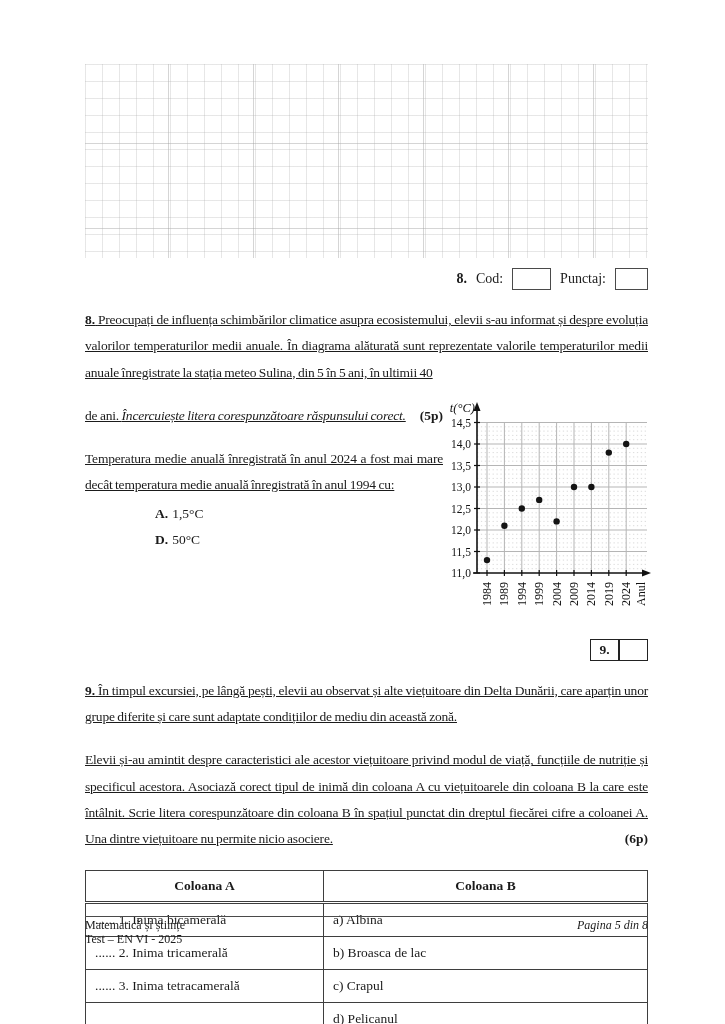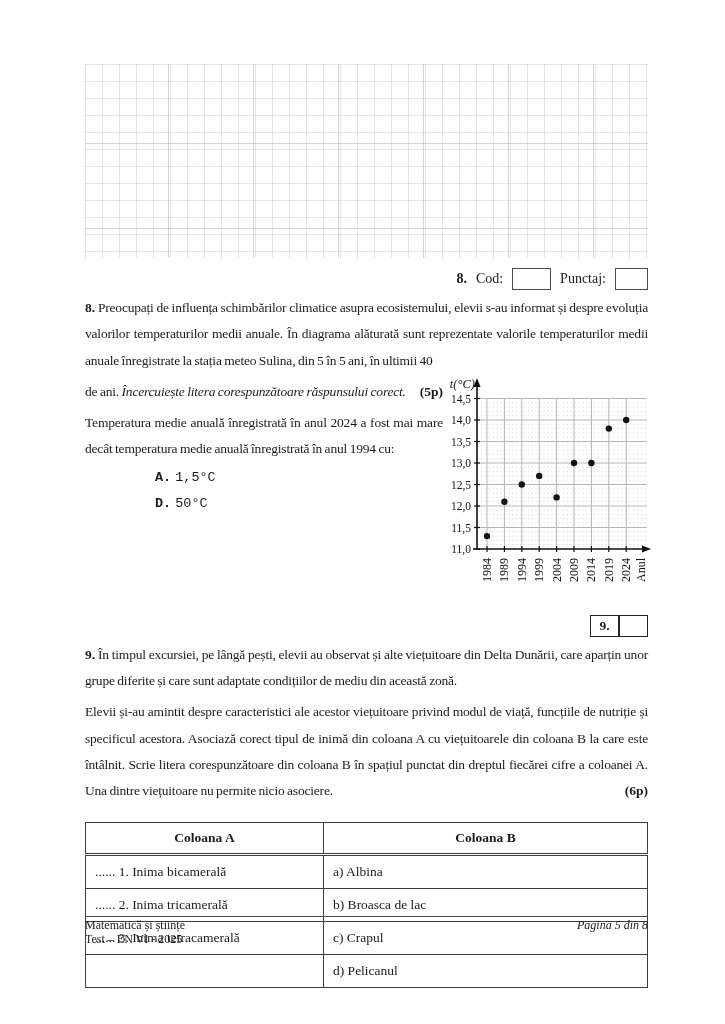--- a/index.html
+++ b/index.html
@@ -26,30 +26,30 @@
   .code-row {
     margin-top:10px; height:22px; display:flex; justify-content:flex-end;
     align-items:center; gap:9px; font-size:14px;
   }
   .code-row .qnum { font-weight:bold; }
   .it { }
   .cbox { width:37px; height:20px; border:1px solid #4a4a4a; background:#fff; }
   .cbox.small { width:31px; }
 
   .para {
-    margin:5px 0 0 0; font-size:13.5px; line-height:26.3px;
-    text-align:justify; letter-spacing:-0.2px; word-spacing:-0.6px;
+    margin:17px 0 0 0; font-size:13.5px; line-height:26.3px;
+    text-align:justify; letter-spacing:-0.2px; word-spacing:-0.6px;text-decoration:underline;
   }
   .para b { letter-spacing:0; }
   .pts { float:right; font-weight:bold; font-style:normal; letter-spacing:0; }
 
   .q8-block { position:relative; height:234px; margin-top:0; }
   .q8-left { width:358px; }
   .options { margin:2px 0 0 70px; }
-  .option { line-height:26.5px; font-size:13.5px;font-family:Liberation Mono, monospace; }
+  .option { line-height:26.5px; font-size:13.5px; }
   .option .letter { font-weight:bold; margin-right:4px; }
 
   .chart { position:absolute; right:-7px; top:-4px; width:214px; height:228px; }
   svg text { font-family:"Liberation Serif", serif; }
 
   .q9-code { display:flex; justify-content:flex-end; margin-top:2px; }
   .q9-code .cell {
     width:27px; height:20px; border:1.4px solid #222; background:#fff;
     display:flex; align-items:center; justify-content:center;
     font-weight:bold; font-size:13.5px;

